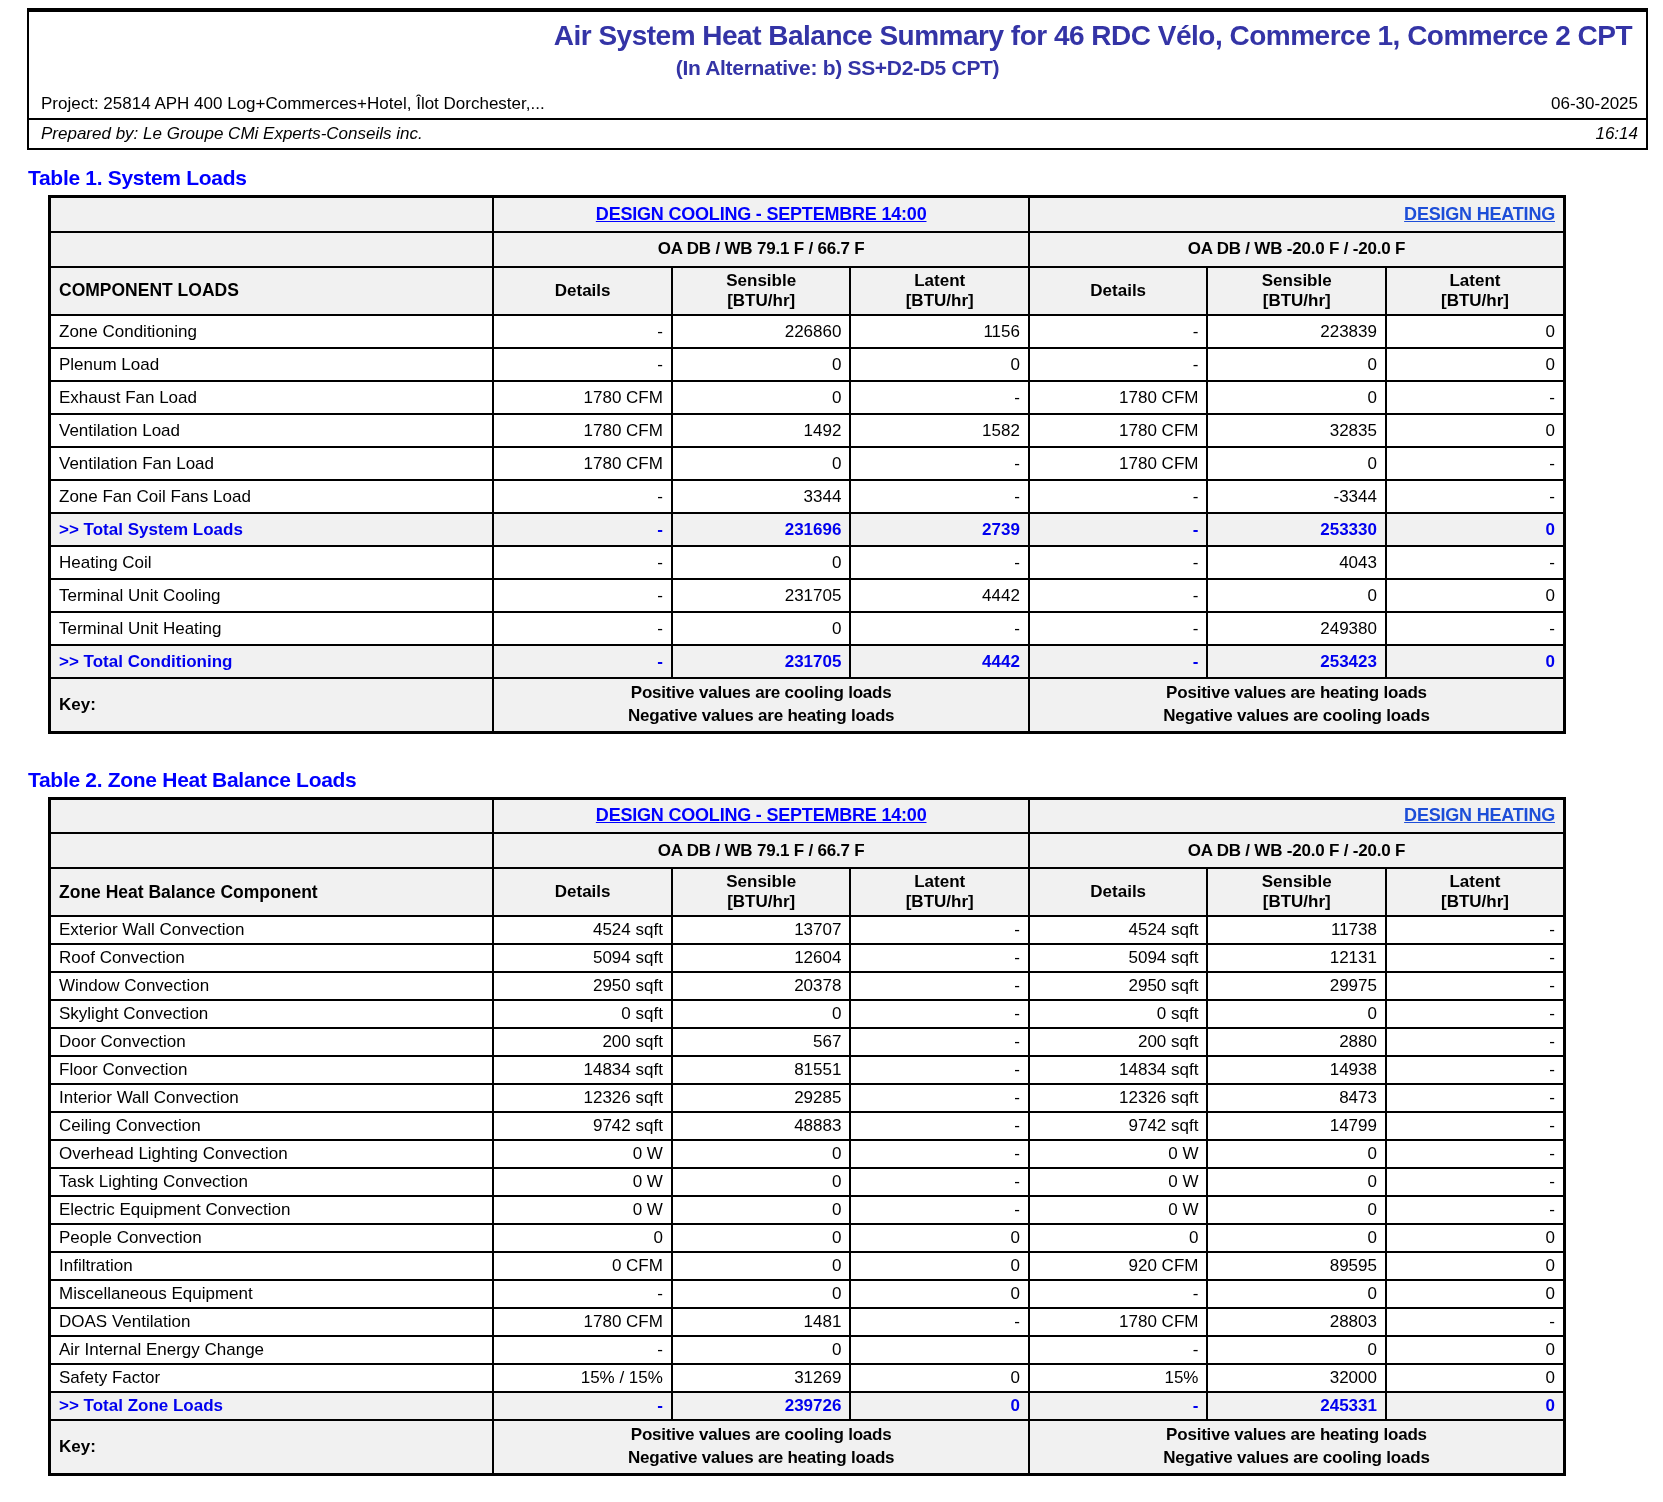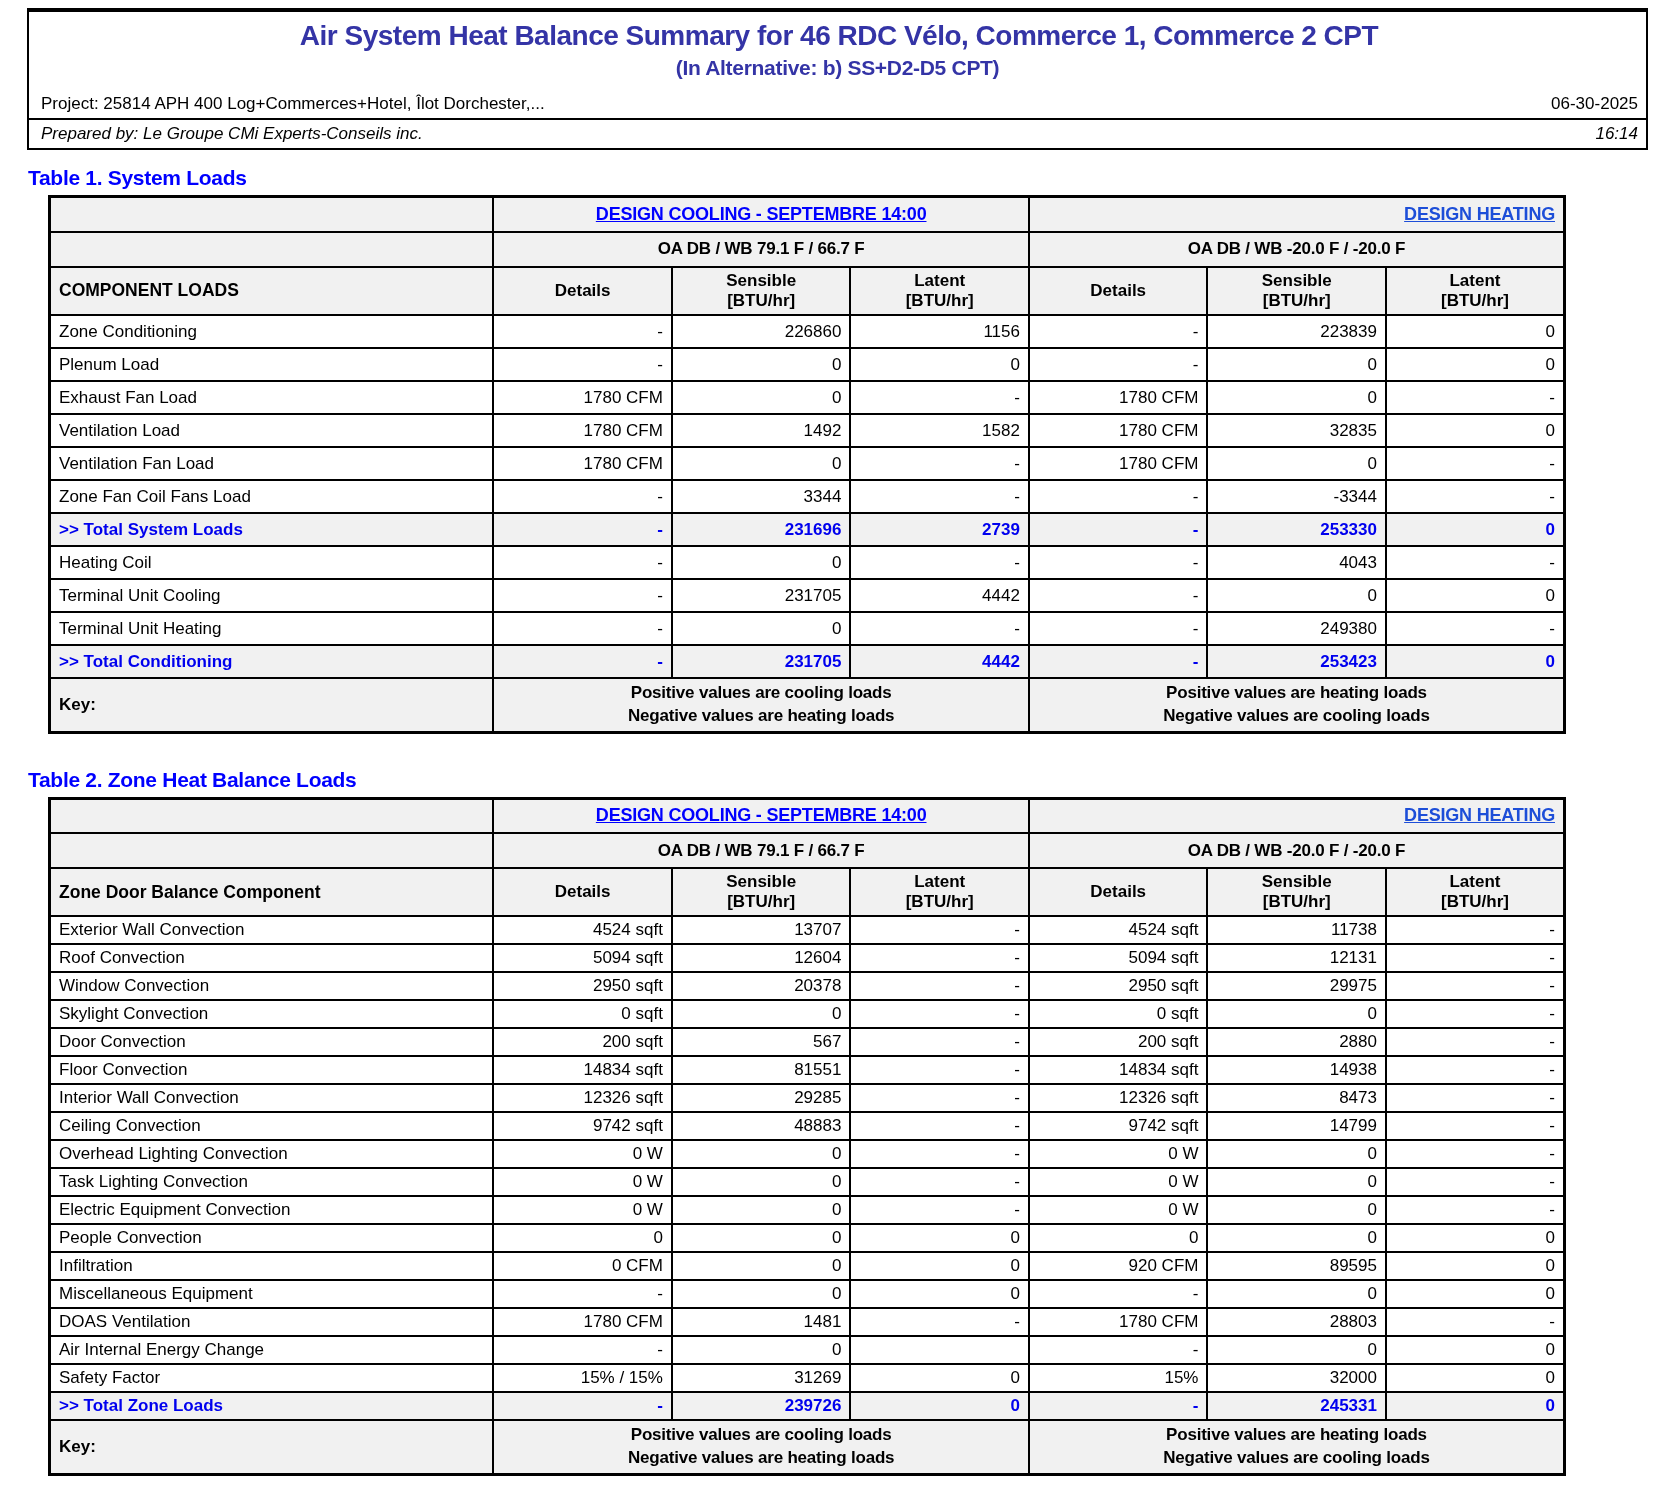--- a/index.html
+++ b/index.html
@@ -14,25 +14,25 @@
 
   
   .header-box {
     margin-left: 27px;
     width: 1621px;
     border: 2px solid #000;
     border-top: 4px solid #000;
     background: #fff;
   }
   .rpt-title {
-    text-align: center;
+    text-align: right;
     color: #3434a6;
     font-weight: bold;
     font-size: 28px;
-    padding: 8px 7px 2px 10px;
+    padding: 8px 14px 2px 10px;
     letter-spacing: -0.5px;
   }
   .rpt-subtitle {
     text-align: center;
     color: #3434a6;
     font-weight: bold;
     font-size: 21px;
     padding: 2px 10px 10px 10px;
     letter-spacing: -0.3px;
   }
@@ -302,21 +302,21 @@
         <th class="hdr"></th>
         <th class="hdr season cooling" colspan="3">DESIGN COOLING - SEPTEMBRE 14:00</th>
         <th class="hdr season heating" colspan="3">DESIGN HEATING</th>
       </tr>
       <tr>
         <th class="hdr"></th>
         <th class="hdr oa" colspan="3">OA DB / WB   79.1 F / 66.7 F</th>
         <th class="hdr oa" colspan="3">OA DB / WB   -20.0 F / -20.0 F</th>
       </tr>
       <tr>
-        <th class="hdr comp-hdr">Zone Door Balance Component</th>
+        <th class="hdr comp-hdr">Zone Heat Balance Component</th>
         <th class="hdr col-hdr">Details</th>
         <th class="hdr col-hdr">
           <div>Sensible</div>
           <div>[BTU/hr]</div>
         </th>
         <th class="hdr col-hdr">
           <div>Latent</div>
           <div>[BTU/hr]</div>
         </th>
         <th class="hdr col-hdr">Details</th>

